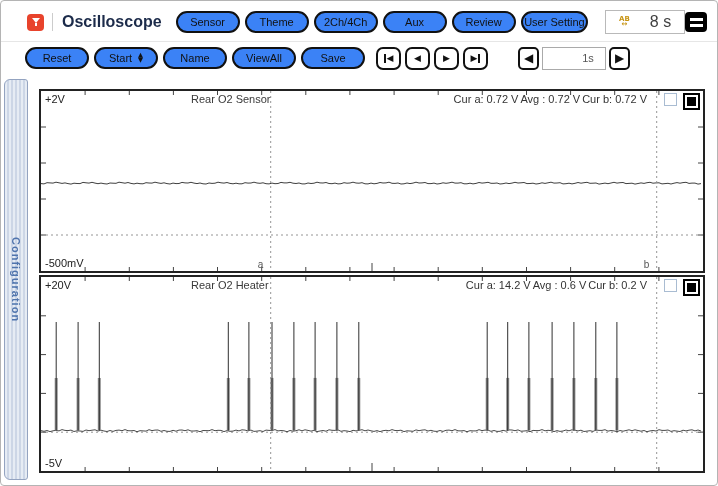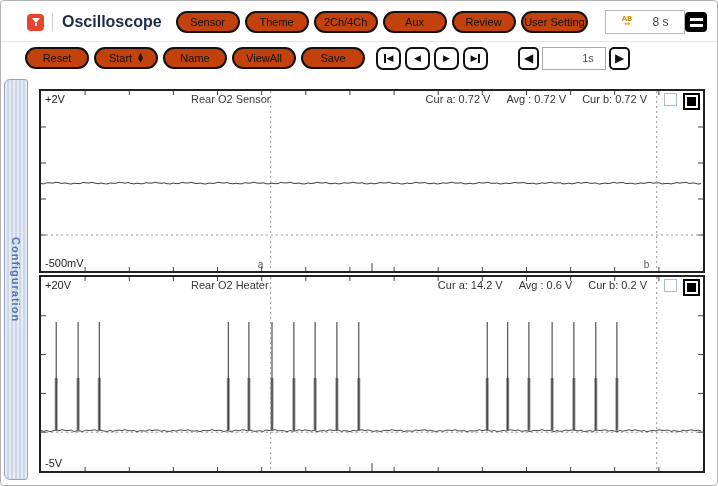--- a/index.html
+++ b/index.html
@@ -12,32 +12,32 @@
   .row1{position:absolute;left:26px;top:8px;right:10px;height:26px;display:flex;align-items:center;}
   .row2{position:absolute;left:24px;top:44px;right:10px;height:26px;display:flex;align-items:center;}
 
   .app-icon{width:17px;height:17px;background:#e8432c;border-radius:4px;display:flex;flex-direction:column;
     align-items:center;justify-content:center;margin-right:8px;flex:none;}
   .app-icon .tri{width:0;height:0;border-left:4px solid transparent;border-right:4px solid transparent;border-top:5px solid #fff;}
   .app-icon .stem{width:2px;height:3px;background:#fff;}
   .vsep{width:1px;height:18px;background:#cccccc;margin-right:9px;flex:none;}
   .app-title{font-size:16px;font-weight:bold;color:#1c2b4a;margin-right:14px;white-space:nowrap;}
 
-  .pill{border:2px solid #111;border-radius:11px;background:#c2410c;font-size:11px;color:#111;
+  .pill{border:2px solid #111;border-radius:11px;background:#3b82f6;font-size:11px;color:#111;
     padding:0 10px;height:22px;min-width:44px;box-sizing:border-box;display:flex;align-items:center;
     justify-content:center;margin-right:5px;white-space:nowrap;cursor:default;}
   .row1 .pill,.row2 .pill{min-width:64px;}
   .spinner{display:flex;flex-direction:column;font-size:6.5px;line-height:5px;margin-left:6px;
     font-family:"DejaVu Sans",sans-serif;color:#111;}
 
   .time-box{margin-left:12px;border:1px solid #b9b9b9;height:24px;width:110px;display:flex;
     align-items:center;justify-content:center;gap:20px;box-sizing:border-box;}
   .ab-icon{color:#c79414;font-weight:bold;font-size:7px;line-height:5px;text-align:center;
     font-family:"DejaVu Sans",sans-serif;}
-  .time-text{font-size:12px;color:#3f3f3f;}
+  .time-text{font-size:16px;color:#3f3f3f;}
 
   .menu-btn{margin-left:auto;width:22px;height:20px;background:#000;border-radius:4px;display:flex;
     flex-direction:column;justify-content:center;align-items:center;gap:3px;flex:none;}
   .menu-bar{width:13px;height:3px;background:#fff;}
 
   .pb-group{display:flex;align-items:center;margin-left:6px;}
   .pb{border:2px solid #111;border-radius:7px;width:25px;height:23px;box-sizing:border-box;display:flex;
     align-items:center;justify-content:center;gap:1px;margin-right:4px;font-size:9px;
     font-family:"DejaVu Sans",sans-serif;}
   .pb .bar{width:2px;height:9px;background:#111;}
@@ -54,21 +54,21 @@
     display:flex;align-items:center;justify-content:center;}
   .sidebar-label{writing-mode:vertical-rl;font-size:11px;font-weight:bold;color:#4f74ad;letter-spacing:1px;}
 
   
   .chart{position:absolute;left:38px;width:666px;background:#fff;border:2px solid #222;box-sizing:border-box;}
   #chart0{top:88px;height:184px;}
   #chart1{top:274px;height:198px;}
   .chart-svg{position:absolute;left:0;top:0;}
   .y-top{position:absolute;left:4px;top:2px;font-size:11px;color:#222;}
   .chart-title{position:absolute;left:150px;top:2px;font-size:11px;color:#3a3a3a;white-space:nowrap;}
-  .meas{position:absolute;top:2px;right:56px;display:flex;gap:16px;font-size:11px;color:#333;white-space:nowrap;}
+  .meas{position:absolute;top:2px;right:56px;display:flex;gap:2px;font-size:11px;color:#333;white-space:nowrap;}
   .chart-controls{position:absolute;top:2px;right:3px;display:flex;gap:6px;align-items:flex-start;}
   .chk{width:13px;height:13px;border:1px solid #a9bcd2;background:#fff;box-sizing:border-box;}
   .sqbtn{width:17px;height:17px;border:2px solid #000;background:#fff;box-sizing:border-box;
     display:flex;align-items:center;justify-content:center;}
   .sqbtn-inner{width:9px;height:9px;background:#000;}
   .y-bottom{position:absolute;left:4px;bottom:2px;font-size:11px;color:#222;}
   .cursor-label{position:absolute;bottom:1px;font-size:10px;color:#555;}
 </style>
 </head>
 <body>

